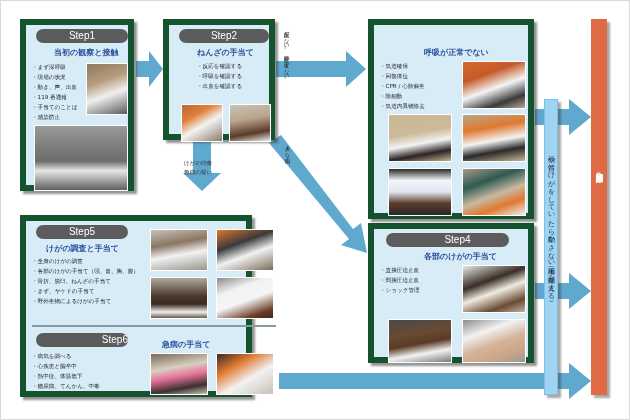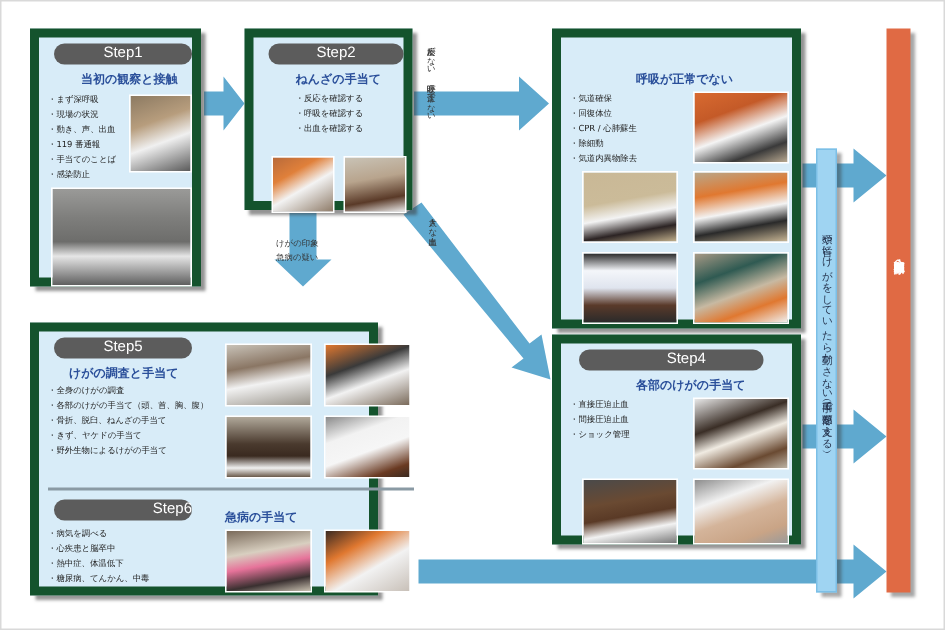--- a/index.html
+++ b/index.html
@@ -116,21 +116,21 @@
       <li>野外生物によるけがの手当て</li>
     </ul>
     <div class="photo" style="left:124px;top:8px;width:58px;height:42px;background:linear-gradient(170deg,#c8c2b8 0%,#8a7664 35%,#f2f2f2 60%,#9a958c 100%);"></div>
     <div class="photo" style="left:190px;top:8px;width:58px;height:42px;background:linear-gradient(160deg,#e07830 0%,#3a3a3a 35%,#f2f2f2 60%,#7a6a5a 100%);"></div>
     <div class="photo" style="left:124px;top:56px;width:58px;height:42px;background:linear-gradient(180deg,#b0a89a 0%,#4a3a2e 45%,#3a2a20 65%,#f0f0f0 85%,#6a5a4a 100%);"></div>
     <div class="photo" style="left:190px;top:56px;width:58px;height:42px;background:linear-gradient(160deg,#8a8a8a 0%,#f2f2f2 30%,#f6f6f6 55%,#6a3a22 85%,#3a2a20 100%);"></div>
 
     <div class="divider" style="left:6px;top:104px;width:244px;"></div>
 
     <div class="step-pill" style="left:10px;top:112px;width:92px;text-align:right;">Step6</div>
-    <div class="subtitle" style="left:124px;top:118px;">急病の手当て</div>
+    <div class="subtitle" style="left:136px;top:118px;">急病の手当て</div>
     <ul class="bullets" style="left:6px;top:130px;">
       <li>病気を調べる</li>
       <li>心疾患と脳卒中</li>
       <li>熱中症、体温低下</li>
       <li>糖尿病、てんかん、中毒</li>
     </ul>
     <div class="photo" style="left:124px;top:132px;width:58px;height:42px;background:linear-gradient(170deg,#7a6a5a 0%,#d8cfc0 35%,#e6739a 55%,#3a3030 80%,#c8c0b0 100%);"></div>
     <div class="photo" style="left:190px;top:132px;width:58px;height:42px;background:linear-gradient(150deg,#3a2a22 0%,#e07830 30%,#f2f2f2 60%,#c8c0b8 100%);"></div>
   </div>
 

